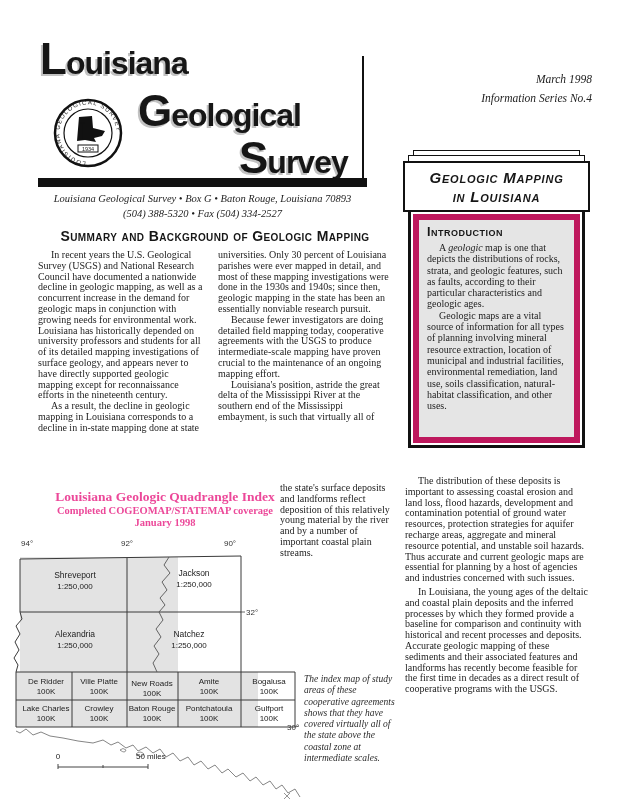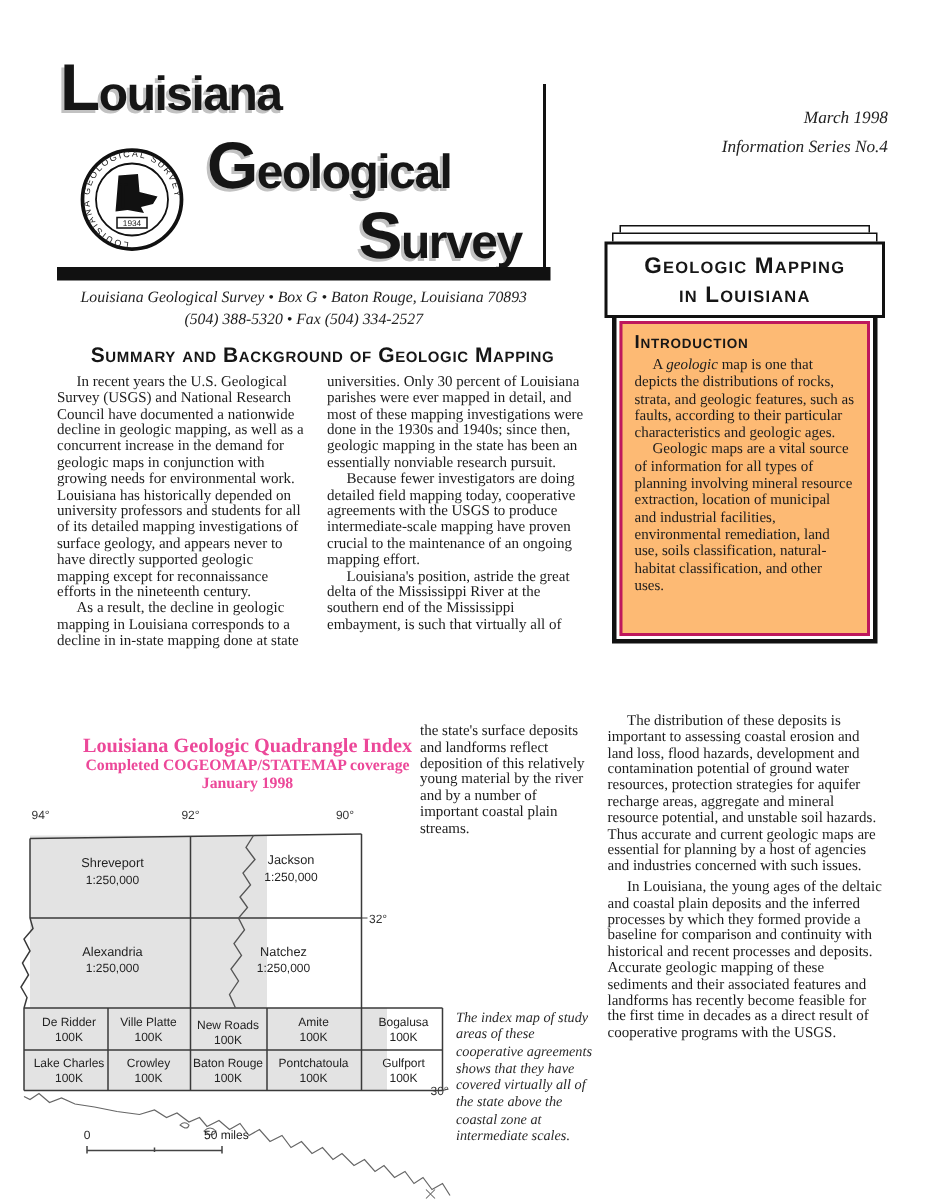--- a/index.html
+++ b/index.html
@@ -30,23 +30,23 @@
   .col2 { left:218px; top:250px; width:174px; }
   .colwrap { left:280px; top:483px; width:114px; }
 
   
   .sidebar { position:absolute; left:403px; top:150px; width:187px; }
   .sb-stack1 { position:absolute; top:0; left:10px; right:10px; height:12px; background:#fff; border:1.5px solid #111; }
   .sb-stack2 { position:absolute; top:5px; left:5px; right:5px; height:12px; background:#fff; border:1.5px solid #111; }
   .sb-title { position:relative; z-index:2; margin-top:11px; background:#fff; border:2px solid #111;
     text-align:center; padding:5px 2px 4px;
     font-family:"Liberation Sans","DejaVu Sans",sans-serif; font-weight:bold; font-variant:small-caps;
-    font-size:15px; line-height:19px; letter-spacing:0.8px; color:#161616; }
+    font-size:15px; line-height:19px; letter-spacing:0.8px; color:#161616;font-style:italic; }
   .sb-content-outer { position:relative; z-index:1; margin:-3px 5px 0; border:3px solid #111; background:#fff; padding:2px; }
-  .sb-content { border:2px solid #be185d; background:#fdba74; padding:5px 8px 26px 8px; }
+  .sb-content { border:6px solid #be185d; background:#e5e5e5; padding:5px 8px 26px 8px; }
   .sb-intro-heading { font-family:"Liberation Sans","DejaVu Sans",sans-serif; font-weight:bold; font-variant:small-caps; font-size:12.5px; letter-spacing:0.5px; color:#161616; margin:0 0 3px 0; }
   .sb-content p { margin:0; font-size:10px; line-height:11.3px; text-indent:12px; color:#1c1c1c; }
   .italic { font-style:italic; }
 
   
   .rightcol { position:absolute; left:402px; top:473px; width:191px; font-size:10px; line-height:10.8px; color:#1c1c1c; }
   .rightcol p { margin:3px; text-indent:13px; }
 
   
   .map-title { position:absolute; left:30px; top:489px; width:270px; text-align:center; font-weight:bold; color:#ec4899; }

